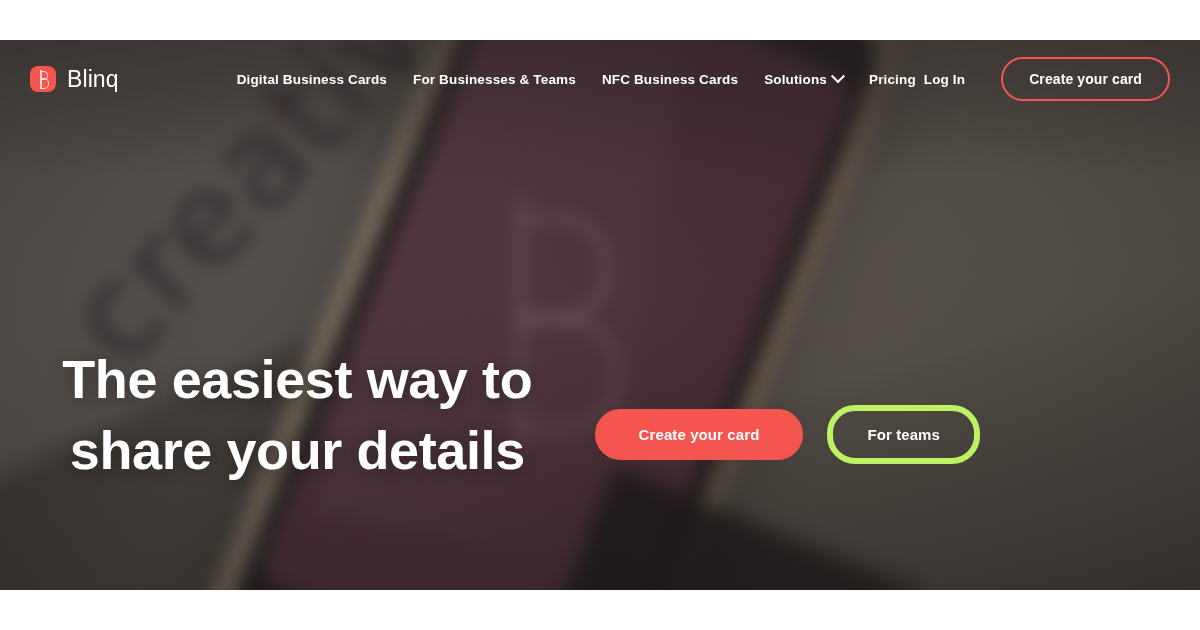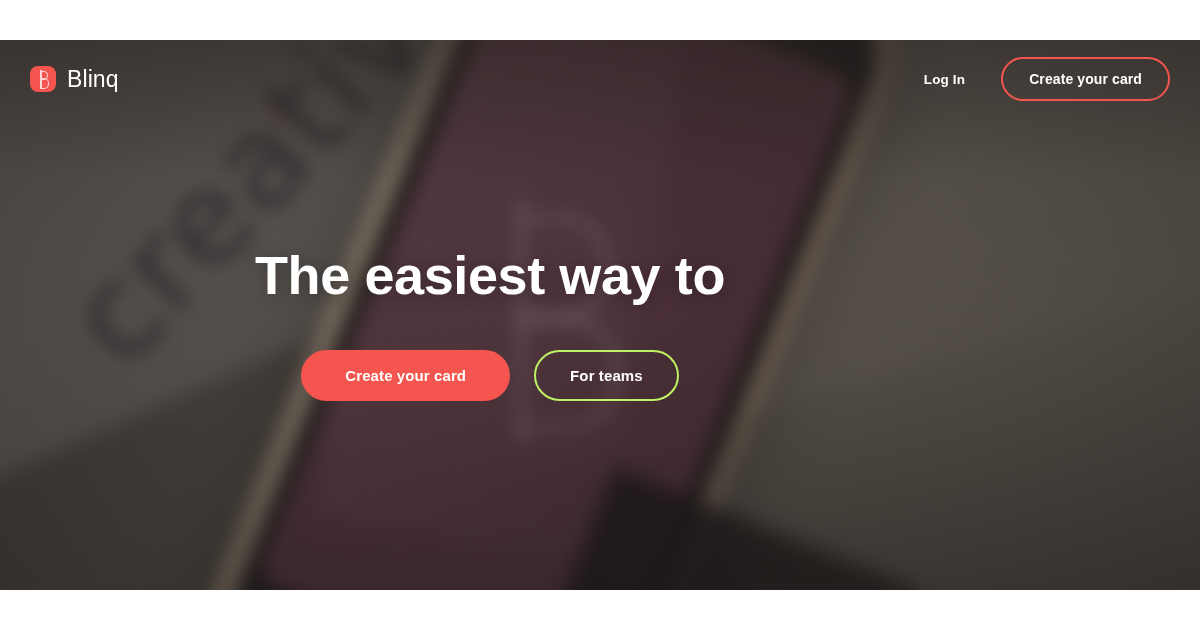--- a/index.html
+++ b/index.html
@@ -319,23 +319,22 @@
 
   
   #hero-content {
     position: absolute;
     left: 0;
     top: 0;
     width: 980px;
     height: 550px;
     z-index: 20;
     display: flex;
-    flex-direction: column;
-    align-items: center;
-    justify-content: flex-start;
+    align-items: center;
+    justify-content: space-between;
     padding-top: 200px;
     box-sizing: border-box;
   }
   #hero-title {
     margin: 0;
     width: 700px;
     text-align: center;
     color: #ffffff;
     font-size: 54px;
     line-height: 1.31;
@@ -368,21 +367,21 @@
     padding: 15px 42px;
     font-size: 15px;
     font-weight: bold;
     letter-spacing: 0.1px;
     cursor: pointer;
     white-space: nowrap;
     font-family: "Liberation Sans", sans-serif;
   }
   .btn-secondary {
     background: transparent;
-    border: 2px solid #bef264;
+    border: 6px solid #bef264;
     color: #ffffff;
     border-radius: 28px;
     padding: 15px 34px;
     font-size: 15px;
     font-weight: bold;
     letter-spacing: 0.1px;
     cursor: pointer;
     white-space: nowrap;
     font-family: "Liberation Sans", sans-serif;
   }
@@ -422,32 +421,51 @@
 
       <a class="brand" href="#">
         <span class="brand-mark">
           <span class="m-bar"></span>
           <span class="m-top"></span>
           <span class="m-bot"></span>
         </span>
         <span class="brand-name">Blinq</span>
       </a>
 
+      <nav class="nav-main">
+        <a class="nav-link" href="#">
+          <span>Digital Business Cards</span>
+        </a>
+        <a class="nav-link" href="#">
+          <span>For Businesses &amp; Teams</span>
+        </a>
+        <a class="nav-link" href="#">
+          <span>NFC Business Cards</span>
+        </a>
+        <a class="nav-link" href="#">
+          <span>Solutions</span>
+          <span class="chev"></span>
+        </a>
+        <a class="nav-link" href="#">
+          <span>Pricing</span>
+        </a>
+      </nav>
 
       <div class="nav-right">
         <a class="nav-link" href="#">
           <span>Log In</span>
         </a>
         <button class="btn-nav-outline">Create your card</button>
       </div>
     </div>
 
     <div id="hero-content">
       <h1 id="hero-title">
         <span>The easiest way to</span><br>
+        <span>share your details</span>
       </h1>
 
 
       <div id="hero-ctas">
         <button class="btn-primary">Create your card</button>
         <button class="btn-secondary">For teams</button>
       </div>
     </div>
 
   </div>

